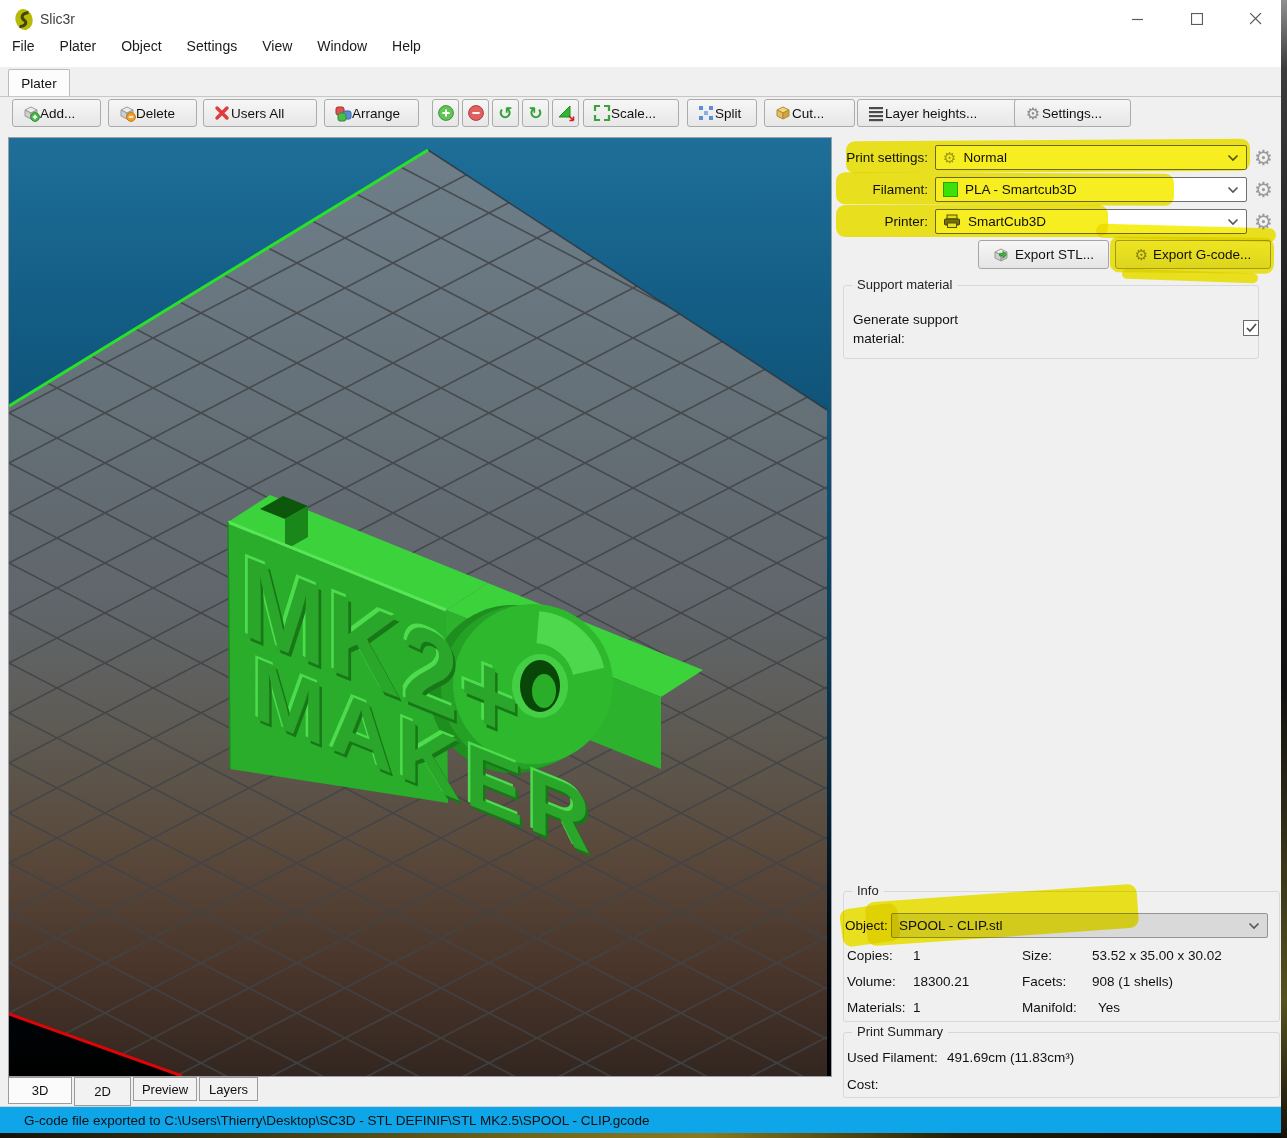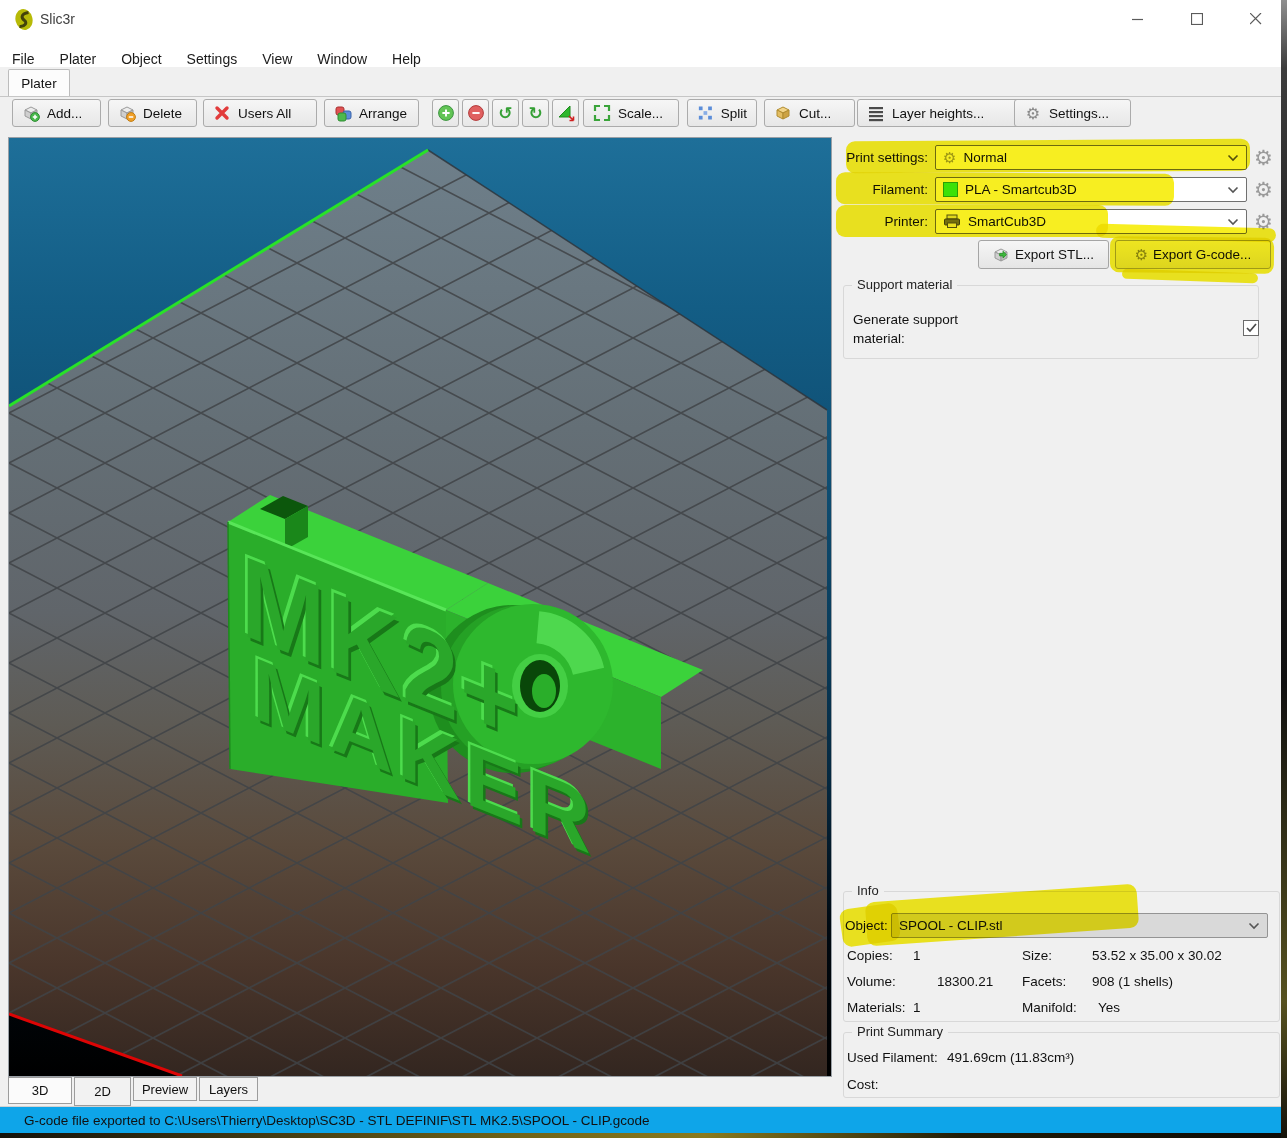--- a/index.html
+++ b/index.html
@@ -4,28 +4,28 @@
 <style>
   html,body{margin:0;padding:0;background:#1c1a12;}
   *{box-sizing:border-box;font-family:"Liberation Sans","DejaVu Sans",sans-serif;}
   #window{position:relative;width:1281px;height:1133px;background:#f0f0f0;overflow:hidden;}
   .abs{position:absolute;}
   
   #titlebar{left:0;top:0;width:1281px;height:38px;background:#ffffff;}
   #title-text{left:40px;top:11px;font-size:14px;color:#3f3f3f;}
   .wincontrol{top:0;width:46px;height:38px;display:flex;align-items:center;justify-content:center;}
   
-  #menubar{left:0;top:38px;width:1281px;height:29px;background:#ffffff;display:flex;align-items:flex-end;padding-left:12px;gap:25px;}
+  #menubar{left:0;top:38px;width:1281px;height:29px;background:#ffffff;display:flex;align-items:flex-start;padding-left:12px;gap:25px;}
   .menu-item{font-size:14px;color:#1b1b1b;}
   
   #tabstrip{left:0;top:67px;width:1281px;height:29px;background:#f0f0f0;}
   #plater-tab{position:absolute;left:8px;top:2px;width:62px;height:28px;background:#fcfcfc;border:1px solid #bcbcbc;border-bottom:none;border-radius:2px 2px 0 0;display:flex;align-items:center;justify-content:center;font-size:13.5px;color:#111;}
   #pane-line{left:0;top:96px;width:1281px;height:0;border-top:1px solid #c6c6c6;}
   
-  .tbtn{position:absolute;top:99px;height:28px;background:linear-gradient(#f6f6f6,#e7e7e7);border:1px solid #ababab;border-radius:3px;display:flex;align-items:center;gap:7px;padding:0 9px;font-size:13.5px;color:#111;}
+  .tbtn{position:absolute;top:99px;height:28px;background:linear-gradient(#f6f6f6,#e7e7e7);border:1px solid #ababab;border-radius:3px;display:flex;align-items:center;padding:0 9px;font-size:13.5px;color:#111;}
   .tbtn-sq{justify-content:center;padding:0;}
   .ticon{display:inline-flex;width:18px;height:18px;align-items:center;justify-content:center;}
   .rot{font-size:17px;font-weight:bold;color:#35a035;line-height:1;}
   
   #viewport{left:8px;top:137px;width:824px;height:940px;border:1px solid #9aa0a6;background:#000;}
   
   .rowlabel{position:absolute;width:95px;text-align:right;font-size:13.5px;color:#111;}
   .combo{position:absolute;height:25px;background:#fff;border:1px solid #707070;border-radius:2px;display:flex;align-items:center;gap:7px;padding:0 7px;font-size:13.5px;color:#111;}
   .combo .chev{margin-left:auto;}
   .gearbtn{position:absolute;font-size:21px;color:#9a9a9a;line-height:1;}
@@ -319,21 +319,21 @@
     <span>SPOOL - CLIP.stl</span>
     <svg class="chev" width="12" height="8" viewBox="0 0 12 8">
         <path d="M1.5 1.5 L6 6 L10.5 1.5" stroke="#555" stroke-width="1.6" fill="none"></path>
       </svg>
   </div>
   <div class="ptext" style="left:847px;top:948px">Copies:</div>
   <div class="ptext" style="left:913px;top:948px">1</div>
   <div class="ptext" style="left:1022px;top:948px">Size:</div>
   <div class="ptext" style="left:1092px;top:948px">53.52 x 35.00 x 30.02</div>
   <div class="ptext" style="left:847px;top:974px">Volume:</div>
-  <div class="ptext" style="left:937px;top:974px">18300.21</div>
+  <div class="ptext" style="left:913px;top:974px">18300.21</div>
   <div class="ptext" style="left:1022px;top:974px">Facets:</div>
   <div class="ptext" style="left:1092px;top:974px">908 (1 shells)</div>
   <div class="ptext" style="left:847px;top:1000px">Materials:</div>
   <div class="ptext" style="left:913px;top:1000px">1</div>
   <div class="ptext" style="left:1022px;top:1000px">Manifold:</div>
   <div class="ptext" style="left:1098px;top:1000px">Yes</div>
 
   <div class="group" style="left:843px;top:1032px;width:437px;height:66px">
     <span class="legend">Print Summary</span>
   </div>

